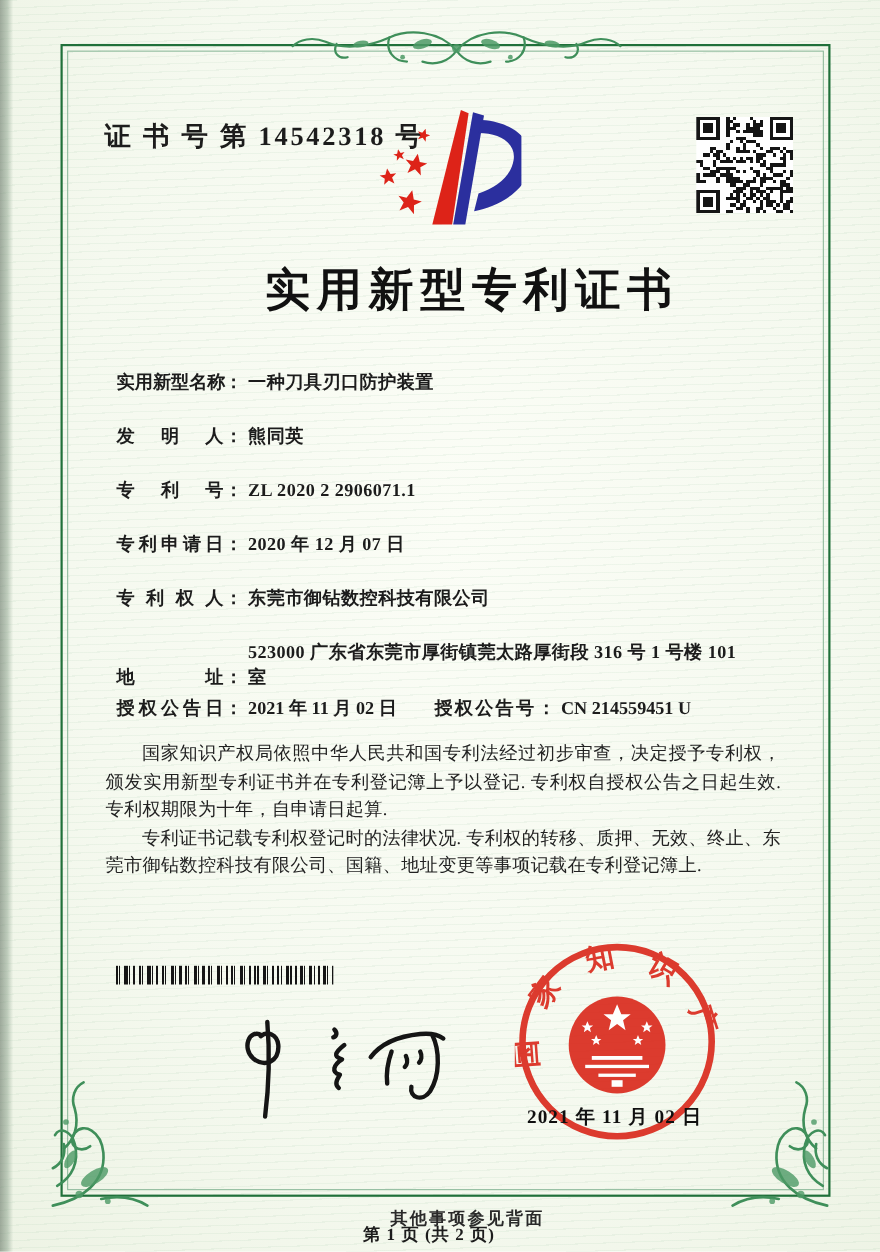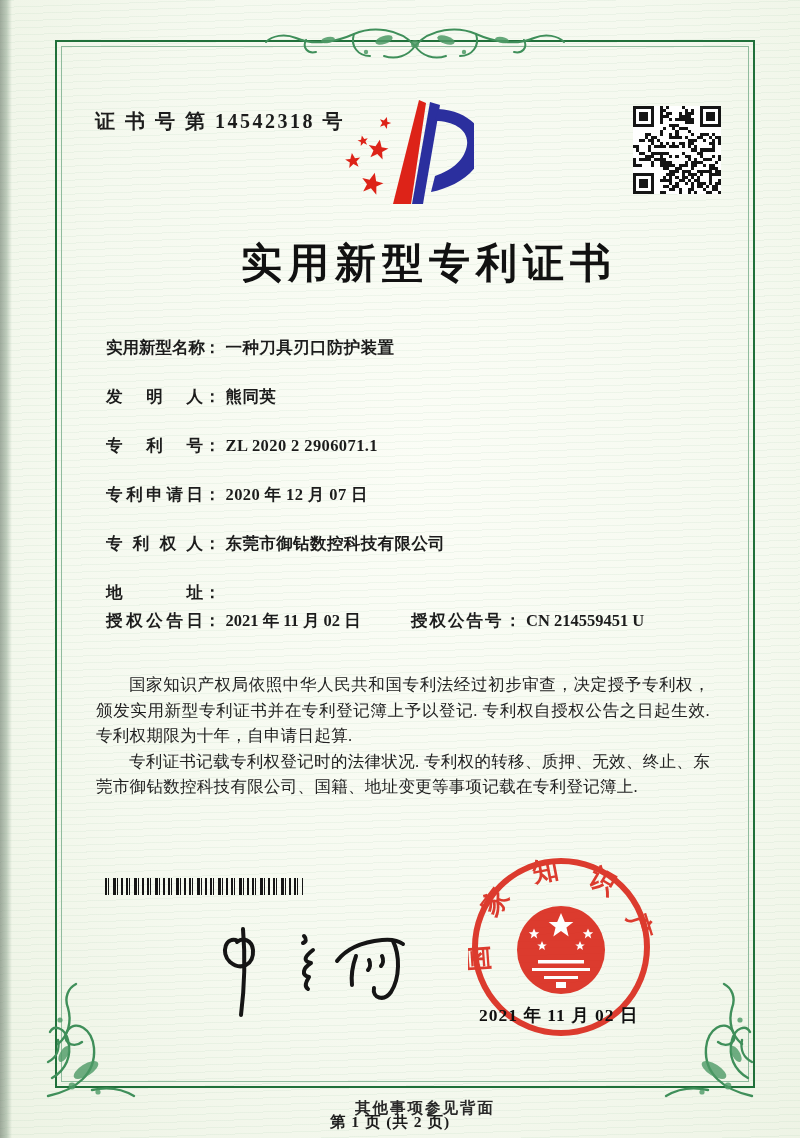--- a/index.html
+++ b/index.html
@@ -13,34 +13,34 @@
   .photo-edge{position:absolute;left:0;top:0;bottom:0;width:12px;
         background:linear-gradient(90deg,#5a6b5c 0%,#93a894 55%,rgba(147,168,148,0) 100%);
         opacity:.55;}
   .frame-outer{position:absolute;left:55px;top:40px;width:700px;height:1048px;
         border:2.5px solid #20703a;box-sizing:border-box;}
   .frame-inner{position:absolute;left:4px;top:4px;right:4px;bottom:4px;
         border:1px solid #8fbb9d;}
   .ornament-top{position:absolute;left:262px;top:20px;width:306px;height:48px;}
   .ornament-bl{position:absolute;left:38px;bottom:38px;width:118px;height:122px;}
   .ornament-br{position:absolute;right:38px;bottom:38px;width:118px;height:122px;transform:scaleX(-1);}
-  .cert-no{position:absolute;left:95px;top:108px;font-size:20px;font-weight:700;
+  .cert-no{position:absolute;left:95px;top:108px;font-size:24px;font-weight:700;
         letter-spacing:2.5px;}
   .logo{position:absolute;left:332px;top:96px;width:142px;height:114px;}
   .qr{position:absolute;left:633px;top:106px;width:88px;height:88px;}
   .title{position:absolute;left:0;top:236px;width:800px;text-align:center;
         font-size:41px;font-weight:700;letter-spacing:6px;color:#111;padding-left:29px;}
   .fields{position:absolute;left:106px;top:336px;width:566px;font-size:16.5px;}
   .f-row{display:flex;align-items:flex-start;line-height:23px;margin-bottom:26px;font-weight:700;}
   .f-row.addr{margin-bottom:5px;align-items:flex-end;}
   .f-label{display:inline-block;width:97px;text-align:justify;text-align-last:justify;
         white-space:nowrap;flex:none;}
   .f-colon{flex:none;margin:0 5px 0 1px;}
   .f-value{flex:1;letter-spacing:.4px;}
-  .grant-row{display:flex;font-weight:700;line-height:23px;gap:16px;}
+  .grant-row{display:flex;font-weight:700;line-height:23px;}
   .grant-left{width:289px;display:flex;flex:none;}
   .grant-right{display:flex;}
   .grant-right .g-label{letter-spacing:2px;}
   .body-text{position:absolute;left:96px;top:672px;width:614px;font-size:16.5px;
         line-height:25.5px;color:#222;}
   .body-text p{margin:0;text-indent:2em;text-align:justify;letter-spacing:.3px;}
   .barcode{position:absolute;left:105px;top:878px;width:198px;height:17px;
         background:repeating-linear-gradient(90deg,
           #151515 0 2px, rgba(0,0,0,0) 2px 3px,
           #151515 3px 4px, rgba(0,0,0,0) 4px 8px,
@@ -465,20 +465,21 @@
         <span class="f-value">2020 年 12 月 07 日</span>
     </div>
     <div class="f-row">
       <span class="f-label">专 利 权 人</span>
         <span class="f-colon">：</span>
         <span class="f-value">东莞市御钻数控科技有限公司</span>
     </div>
     <div class="f-row addr">
       <span class="f-label">地 址</span>
         <span class="f-colon">：</span>
+        <span class="f-value">523000 广东省东莞市厚街镇莞太路厚街段 316 号 1 号楼 101 室</span>
     </div>
     <div class="grant-row">
       <span class="grant-left">
         <span class="f-label">授权公告日</span>
           <span class="f-colon">：</span>
           <span>2021 年 11 月 02 日</span>
       </span>
       <span class="grant-right">
         <span class="g-label">授权公告号</span>
           <span class="f-colon">：</span>

